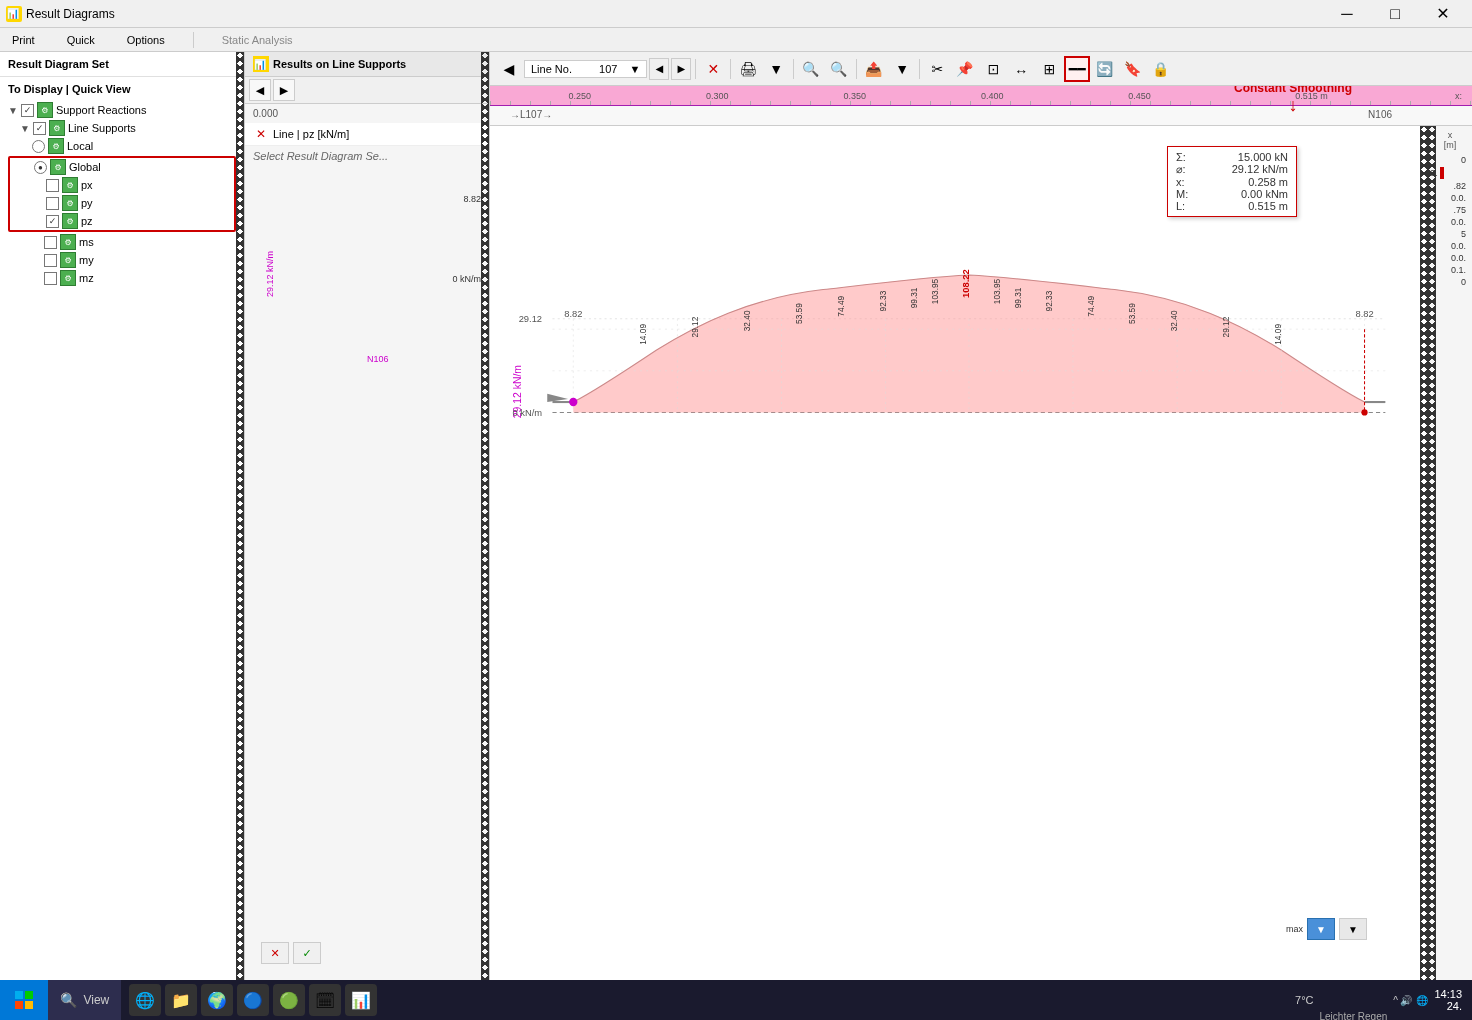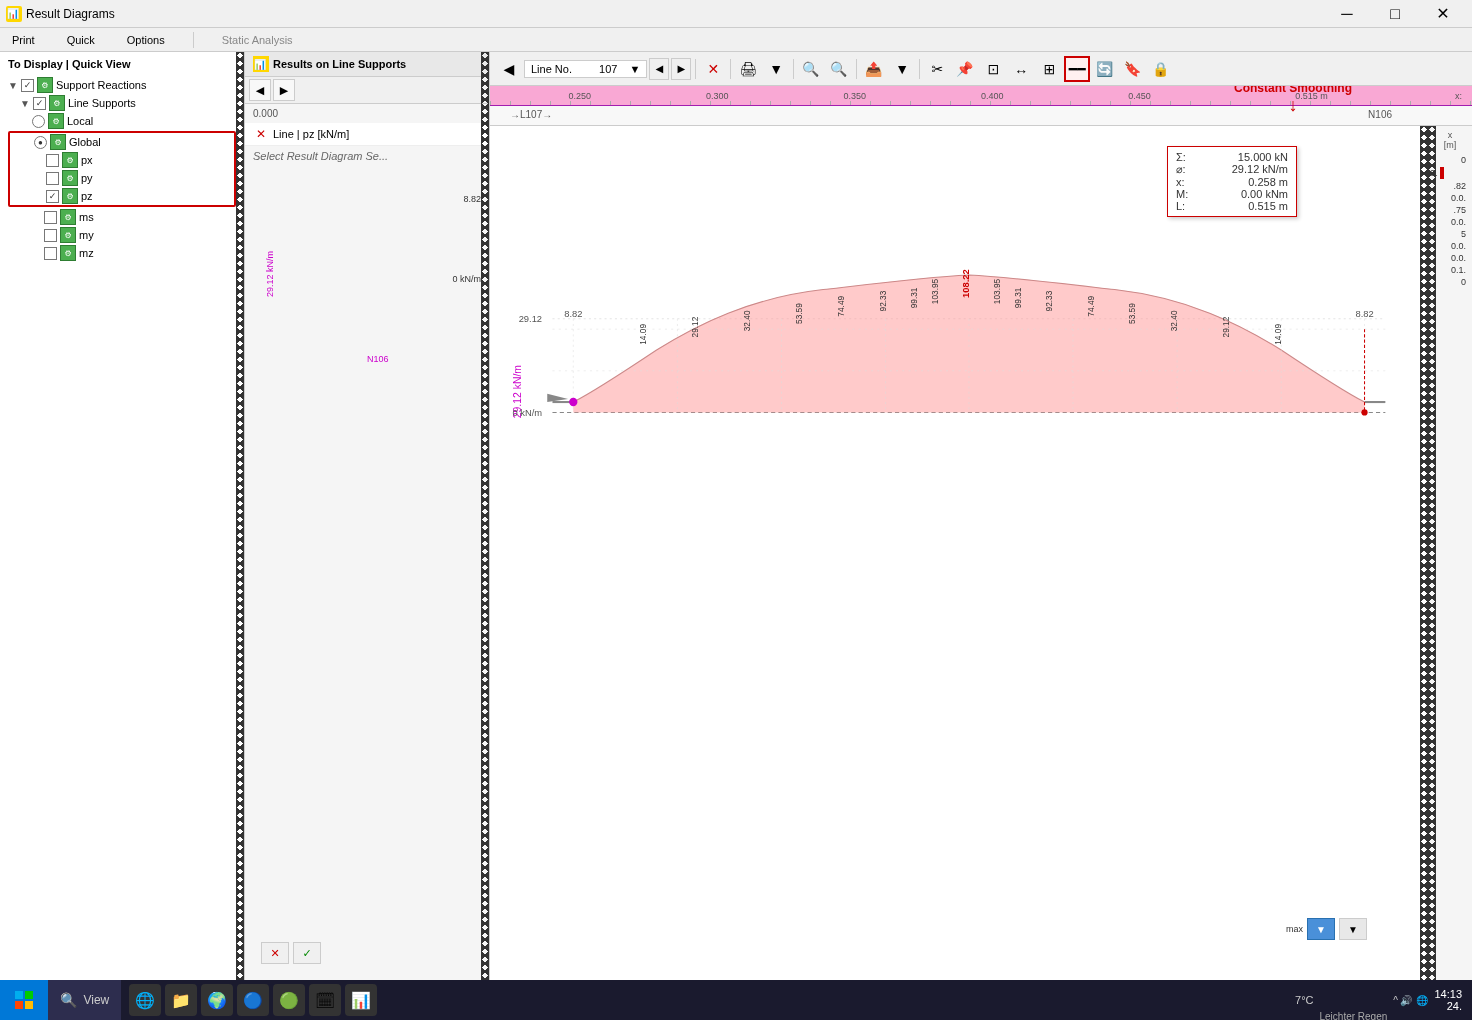--- a/index.html
+++ b/index.html
@@ -193,20 +193,23 @@
   <span class="menu-item">Print</span>
   <span class="menu-item">Quick</span>
   <span class="menu-item">Options</span>
   <div class="menu-separator"></div>
   <span class="static-analysis">Static Analysis</span>
 </div>
 
 <div class="main-layout">
 
   <div class="left-panel">
+    <div class="panel-header">
+      <span>Result Diagram Set</span>
+    </div>
 
 
     <div class="display-section">
       <div class="display-title">To Display | Quick View</div>
 
       <div class="tree-item">
         <span class="expand-arrow">▼</span>
         <div class="checkbox checked"></div>
         <span style="width:16px;height:16px;background:#4CAF50;display:inline-flex;align-items:center;justify-content:center;font-size:8px;color:white;border:1px solid #2e7d32;">⚙</span>
         <span>Support Reactions</span>

